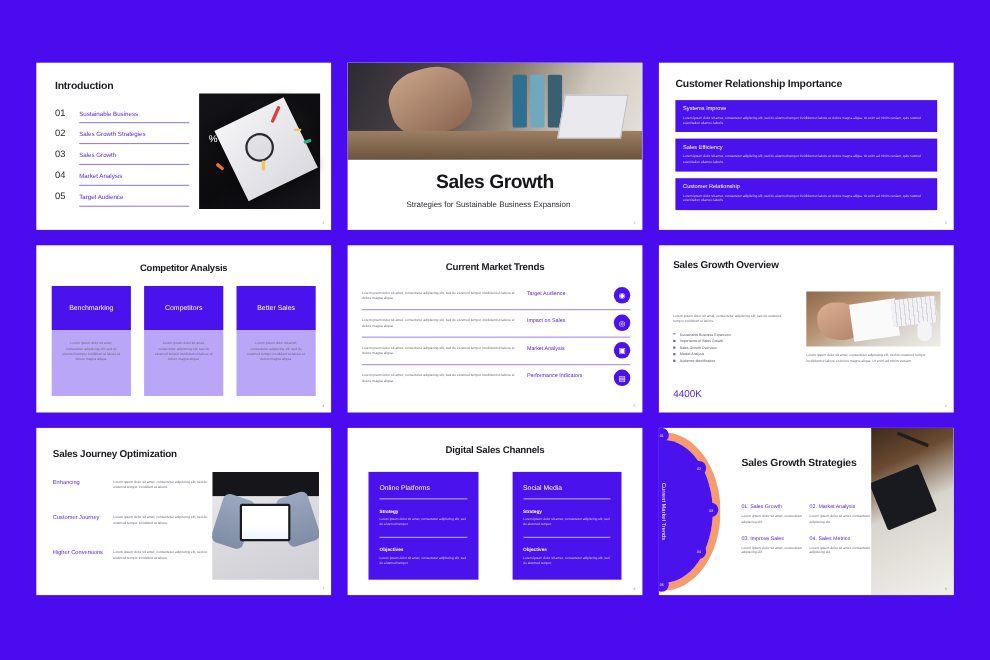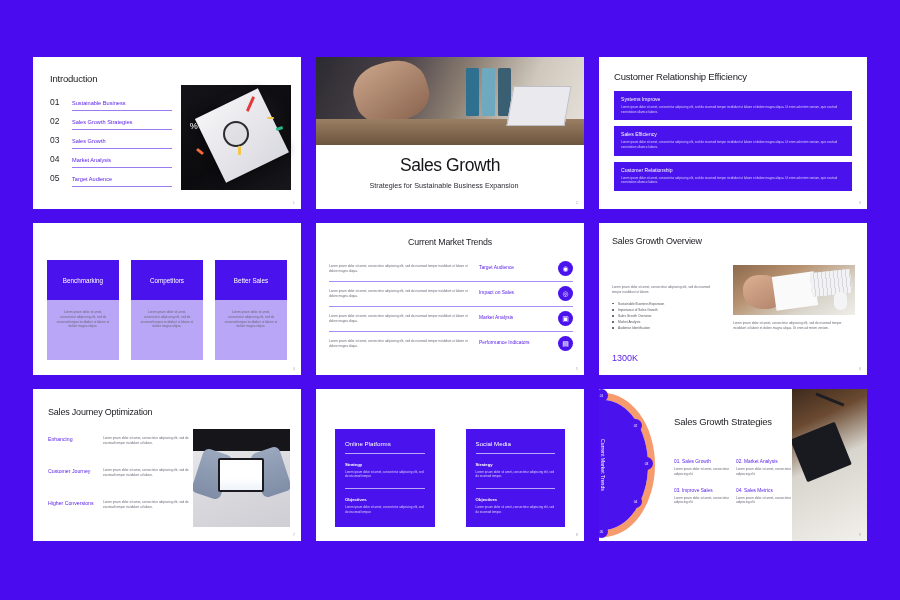--- a/index.html
+++ b/index.html
@@ -26,21 +26,21 @@
     position: relative;
     overflow: hidden;
   }
 
   .pg {
     position: absolute; right: 6px; bottom: 4px;
     font-size: 3.2px; color: #9a9aa8; letter-spacing: .2px;
   }
 
   
-  .h-title { color: #1b1b21; font-weight: 400; letter-spacing: -.2px; }
+  .h-title { color: #1b1b21; font-weight: 700; letter-spacing: -.2px; }
   .ltxt { font-size: 3.1px; line-height: 1.55; color: #6a6a78; }
   .ltxt-w { font-size: 3.0px; line-height: 1.55; color: #dcd2fb; }
 
   
   .s1 .t { position: absolute; left: 17px; top: 16px; font-size: 9.5px; }
   .s1 .rows { position: absolute; left: 17px; top: 40px; width: 122px; }
   .s1 .row { display: flex; align-items: baseline; gap: 8px; height: 19px; }
   .s1 .num { font-size: 8.5px; color: #26262e; min-width: 14px; }
   .s1 .lbl {
     font-size: 5.6px; color: #5b22e8; padding-bottom: 4px;
@@ -316,39 +316,40 @@
       <span class="book" style="left:68%;background:#3a5f72;"></span>
       <span class="desk"></span>
       <span class="laptop"></span>
     </div>
     <div class="h-title t">Sales Growth</div>
     <div class="sub">Strategies for Sustainable Business Expansion</div>
     <div class="pg">2</div>
   </div>
 
   <div class="slide s3">
-    <div class="h-title t">Customer Relationship Efficiency</div>
+    <div class="h-title t">Customer Relationship Importance</div>
     <div class="bars">
       <div class="bar">
         <div class="bh">Systems Improve</div>
         <div class="ltxt-w">Lorem ipsum dolor sit amet, consectetur adipiscing elit, sed do eiusmod tempor incididunt ut labore et dolore magna aliqua. Ut enim ad minim veniam, quis nostrud exercitation ullamco laboris.</div>
       </div>
       <div class="bar">
         <div class="bh">Sales Efficiency</div>
         <div class="ltxt-w">Lorem ipsum dolor sit amet, consectetur adipiscing elit, sed do eiusmod tempor incididunt ut labore et dolore magna aliqua. Ut enim ad minim veniam, quis nostrud exercitation ullamco laboris.</div>
       </div>
       <div class="bar">
         <div class="bh">Customer Relationship</div>
         <div class="ltxt-w">Lorem ipsum dolor sit amet, consectetur adipiscing elit, sed do eiusmod tempor incididunt ut labore et dolore magna aliqua. Ut enim ad minim veniam, quis nostrud exercitation ullamco laboris.</div>
       </div>
     </div>
     <div class="pg">3</div>
   </div>
 
   <div class="slide s4">
+    <div class="h-title t">Competitor Analysis</div>
     <div class="cards">
       <div class="card">
         <div class="cap">Benchmarking</div>
         <div class="body">
             <div class="ltxt">Lorem ipsum dolor sit amet, consectetur adipiscing elit, sed do eiusmod tempor incididunt ut labore et dolore magna aliqua.</div>
           </div>
       </div>
       <div class="card">
         <div class="cap">Competitors</div>
         <div class="body">
@@ -397,21 +398,21 @@
     <div class="left">
       <div class="ltxt">Lorem ipsum dolor sit amet, consectetur adipiscing elit, sed do eiusmod tempor incididunt ut labore.</div>
       <ul>
         <li>Sustainable Business Expansion</li>
         <li>Importance of Sales Growth</li>
         <li>Sales Growth Overview</li>
         <li>Market Analysis</li>
         <li>Audience Identification</li>
       </ul>
     </div>
-    <div class="big">1300K</div>
+    <div class="big">4400K</div>
     <div class="ph">
       <span class="hnd"></span>
       <span class="pp"></span>
       <span class="kb"></span>
       <span class="ms"></span>
     </div>
     <div class="cap ltxt">Lorem ipsum dolor sit amet, consectetur adipiscing elit, sed do eiusmod tempor incididunt ut labore et dolore magna aliqua. Ut enim ad minim veniam.</div>
     <div class="pg">6</div>
   </div>
 
@@ -434,20 +435,21 @@
     <div class="ph">
       <span class="dk"></span>
       <span class="arm" style="left:4%;top:22%;transform:rotate(18deg);"></span>
       <span class="arm" style="right:4%;top:20%;transform:rotate(-18deg);"></span>
       <span class="tab"></span>
     </div>
     <div class="pg">7</div>
   </div>
 
   <div class="slide s8">
+    <div class="h-title t">Digital Sales Channels</div>
     <div class="cards">
       <div class="card">
         <div class="ch">Online Platforms</div>
         <div class="rule"></div>
         <div class="sh">Strategy</div>
         <div class="ltxt-w">Lorem ipsum dolor sit amet, consectetur adipiscing elit, sed do eiusmod tempor.</div>
         <div class="gap"></div>
         <div class="rule"></div>
         <div class="sh">Objectives</div>
         <div class="ltxt-w">Lorem ipsum dolor sit amet, consectetur adipiscing elit, sed do eiusmod tempor.</div>

